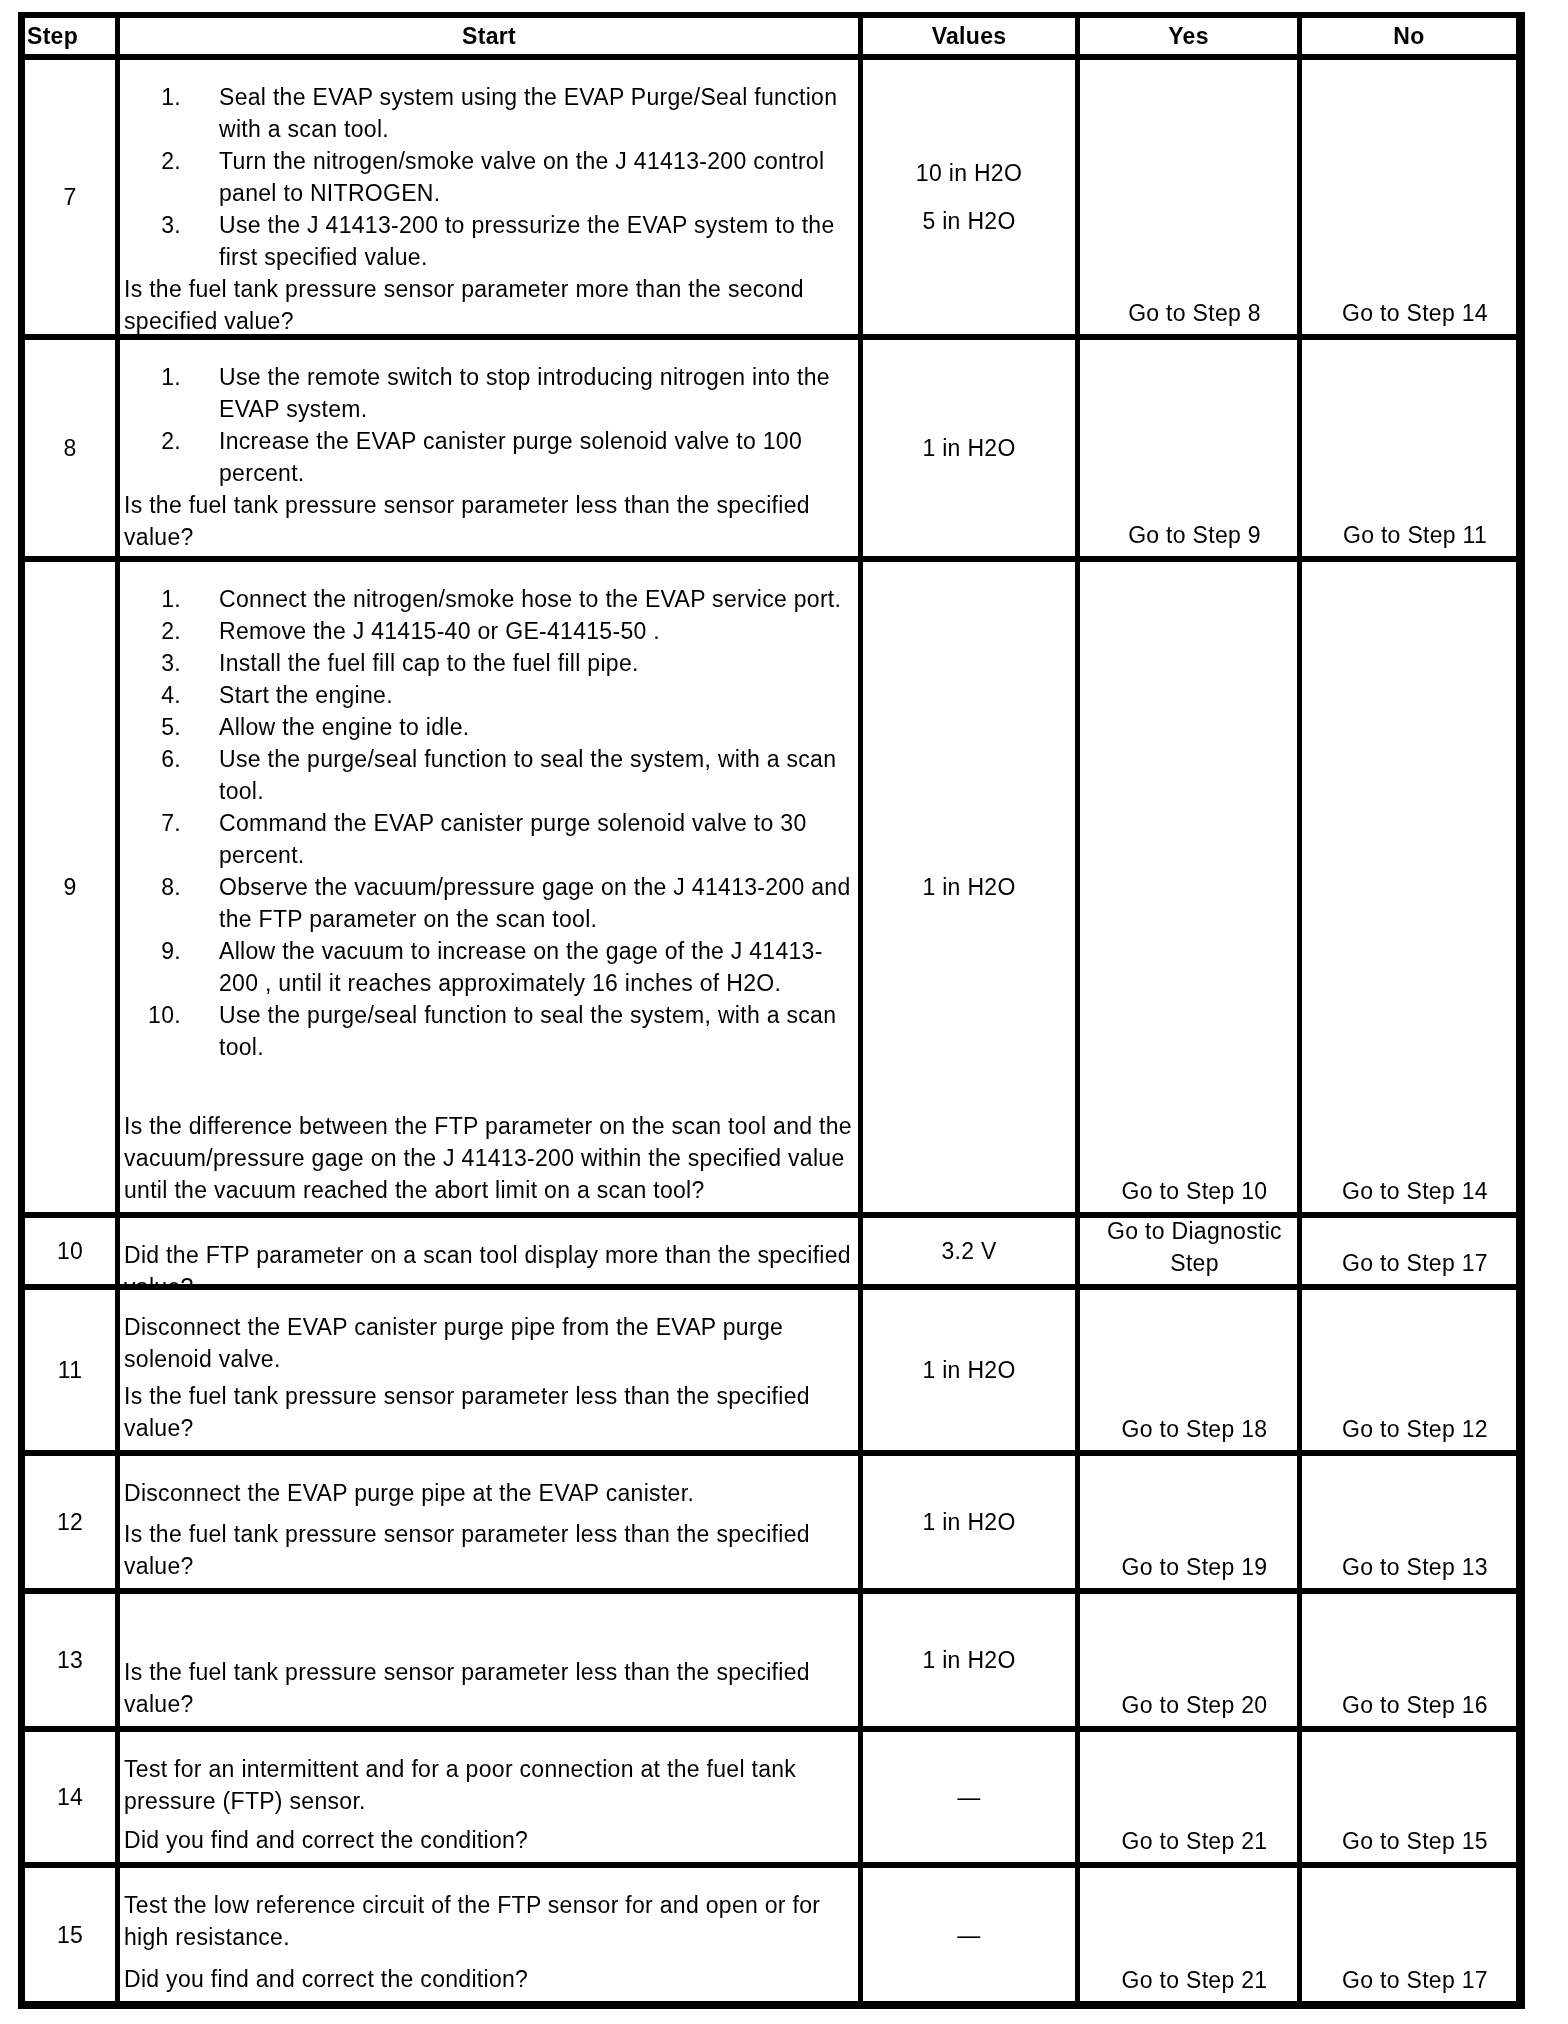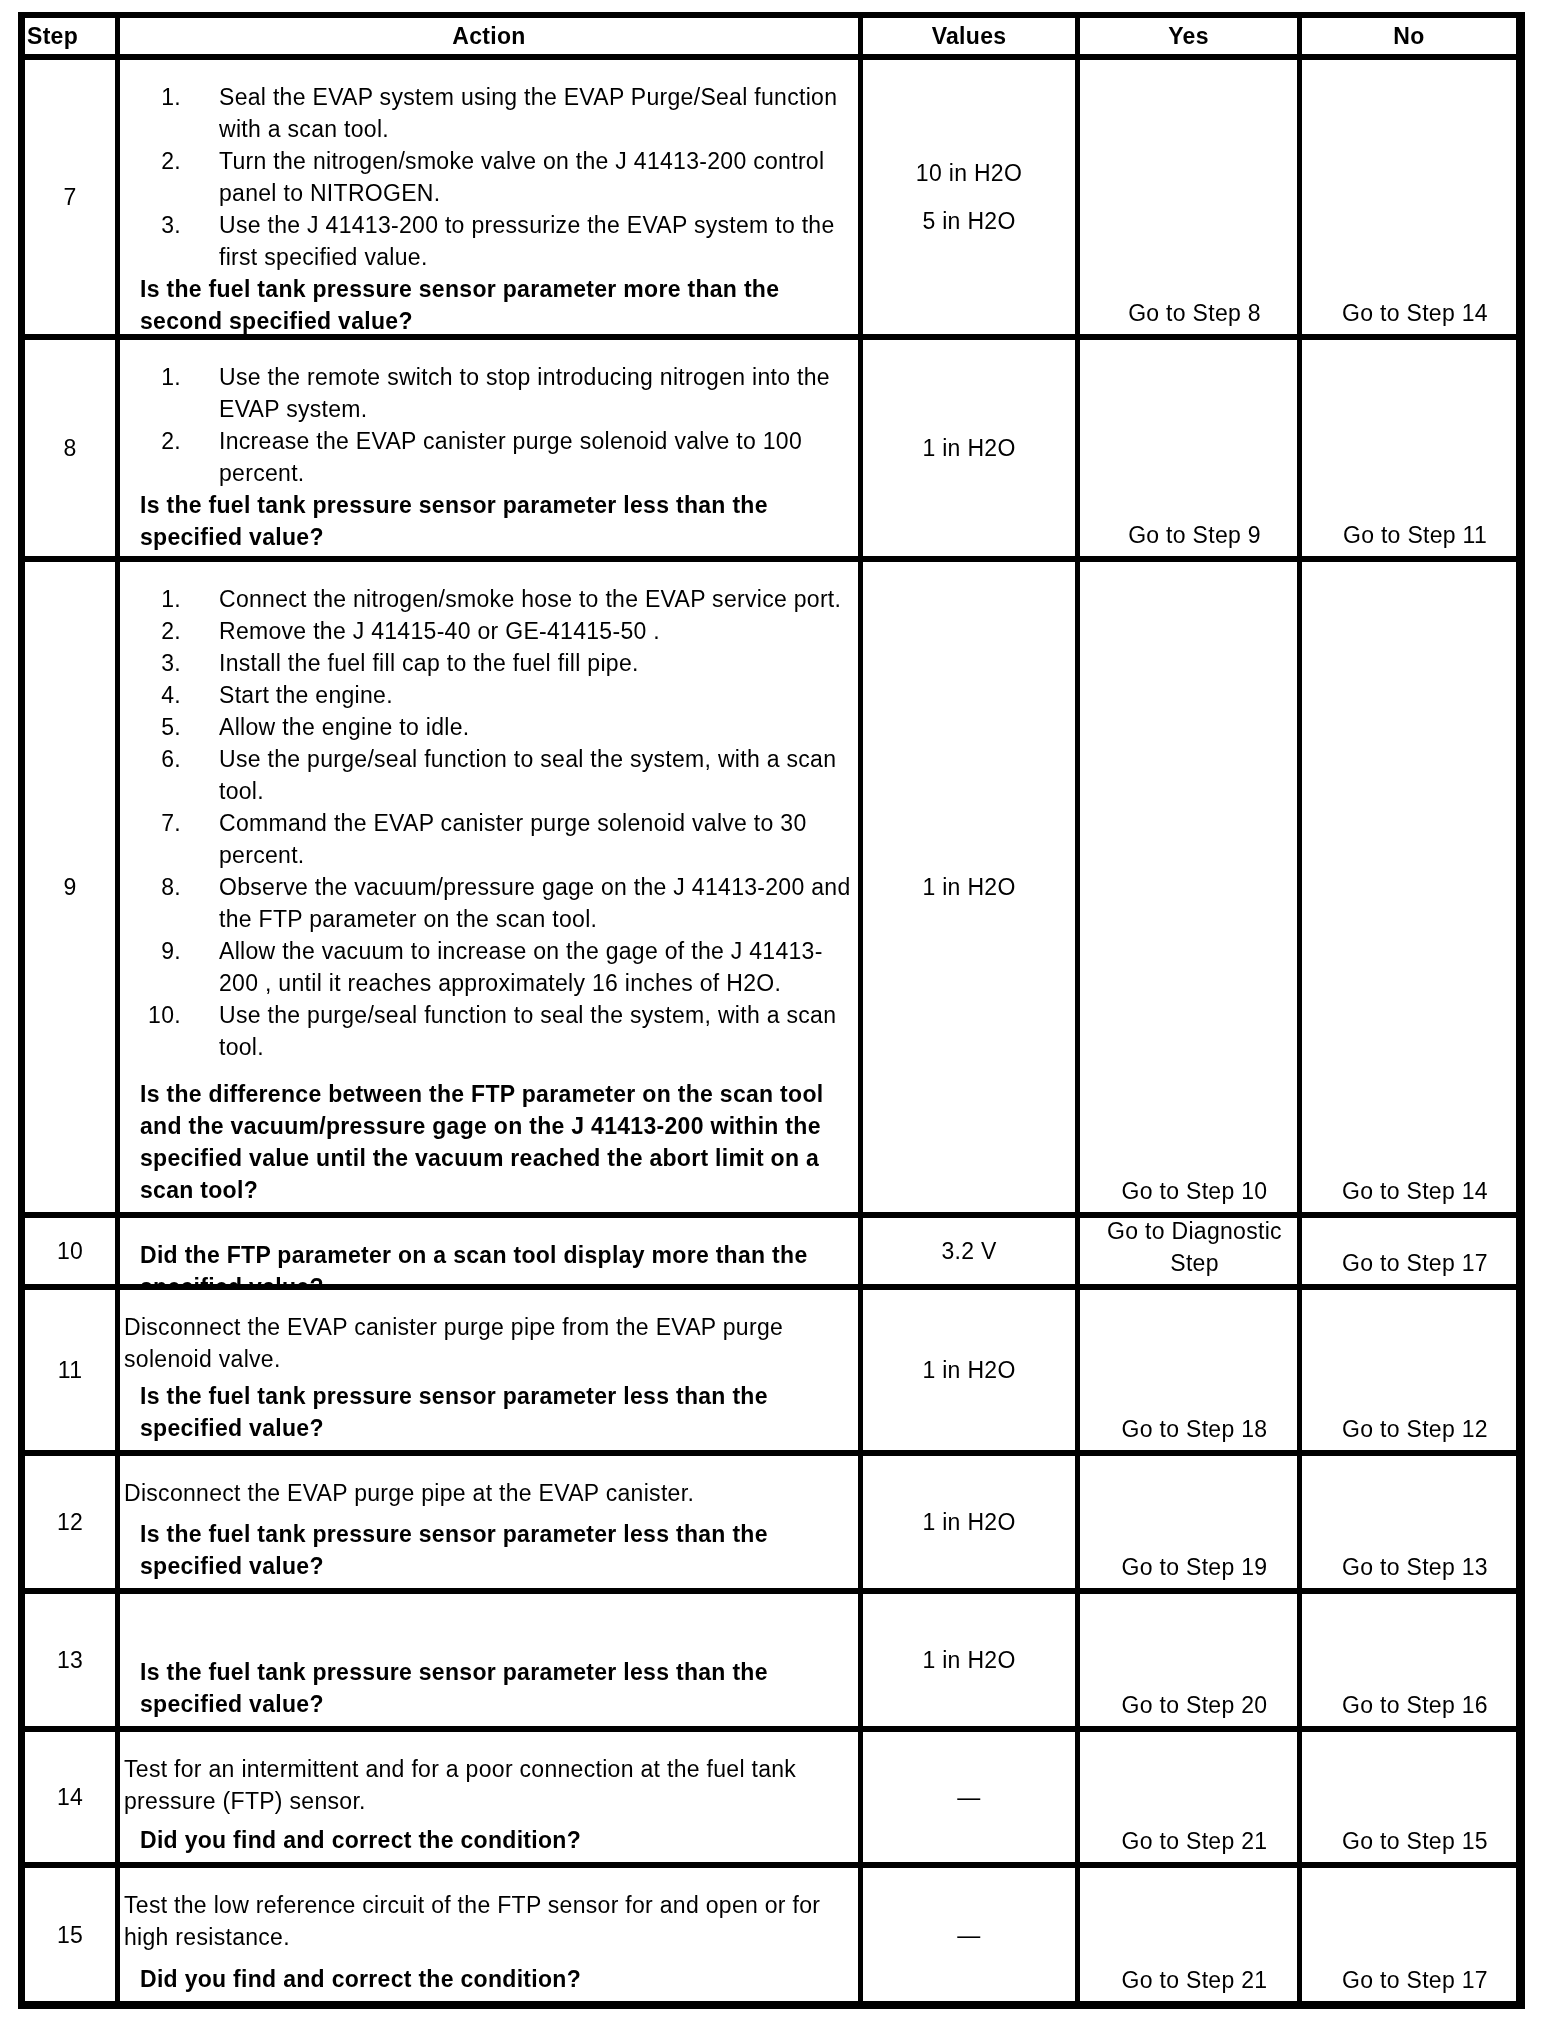--- a/index.html
+++ b/index.html
@@ -58,21 +58,21 @@
     padding-left: 96px;
   }
   .action li::before {
     content: counter(astep) ".";
     position: absolute;
     left: 0; top: 0;
     width: 58px;
     text-align: right;
   }
   .statement { margin-left: 1px; }
-  .question { margin-left: 17px; margin-top: auto; font-weight: bold; }
+  .question { margin-left: 1px; margin-top: auto; }
 
   
   .values {
     display: flex; flex-direction: column;
     justify-content: center; align-items: center;
     gap: 16px;
     text-align: center;
   }
 
   
@@ -81,21 +81,21 @@
     text-align: center;
     padding: 2px 4px 5px 16px;
   }
 </style>
 </head>
 <body>
 
 <div class="page">
   <div class="dtable" id="dtable">
     <div class="cell hcell hstep">Step</div>
-    <div class="cell hcell">Action</div>
+    <div class="cell hcell">Start</div>
     <div class="cell hcell">Values</div>
     <div class="cell hcell">Yes</div>
     <div class="cell hcell">No</div>
   <div class="rowc"><div class="cell step">7</div><div class="cell action">
           <ol class="steps">
             <li class="step-item">Seal the EVAP system using the EVAP Purge/Seal function with a scan tool.</li>
             <li class="step-item">Turn the nitrogen/smoke valve on the J 41413-200 control panel to NITROGEN.</li>
             <li class="step-item">Use the J 41413-200 to pressurize the EVAP system to the first specified value.</li>
           </ol>
           <div class="question">Is the fuel tank pressure sensor parameter more than the second specified value?</div>

